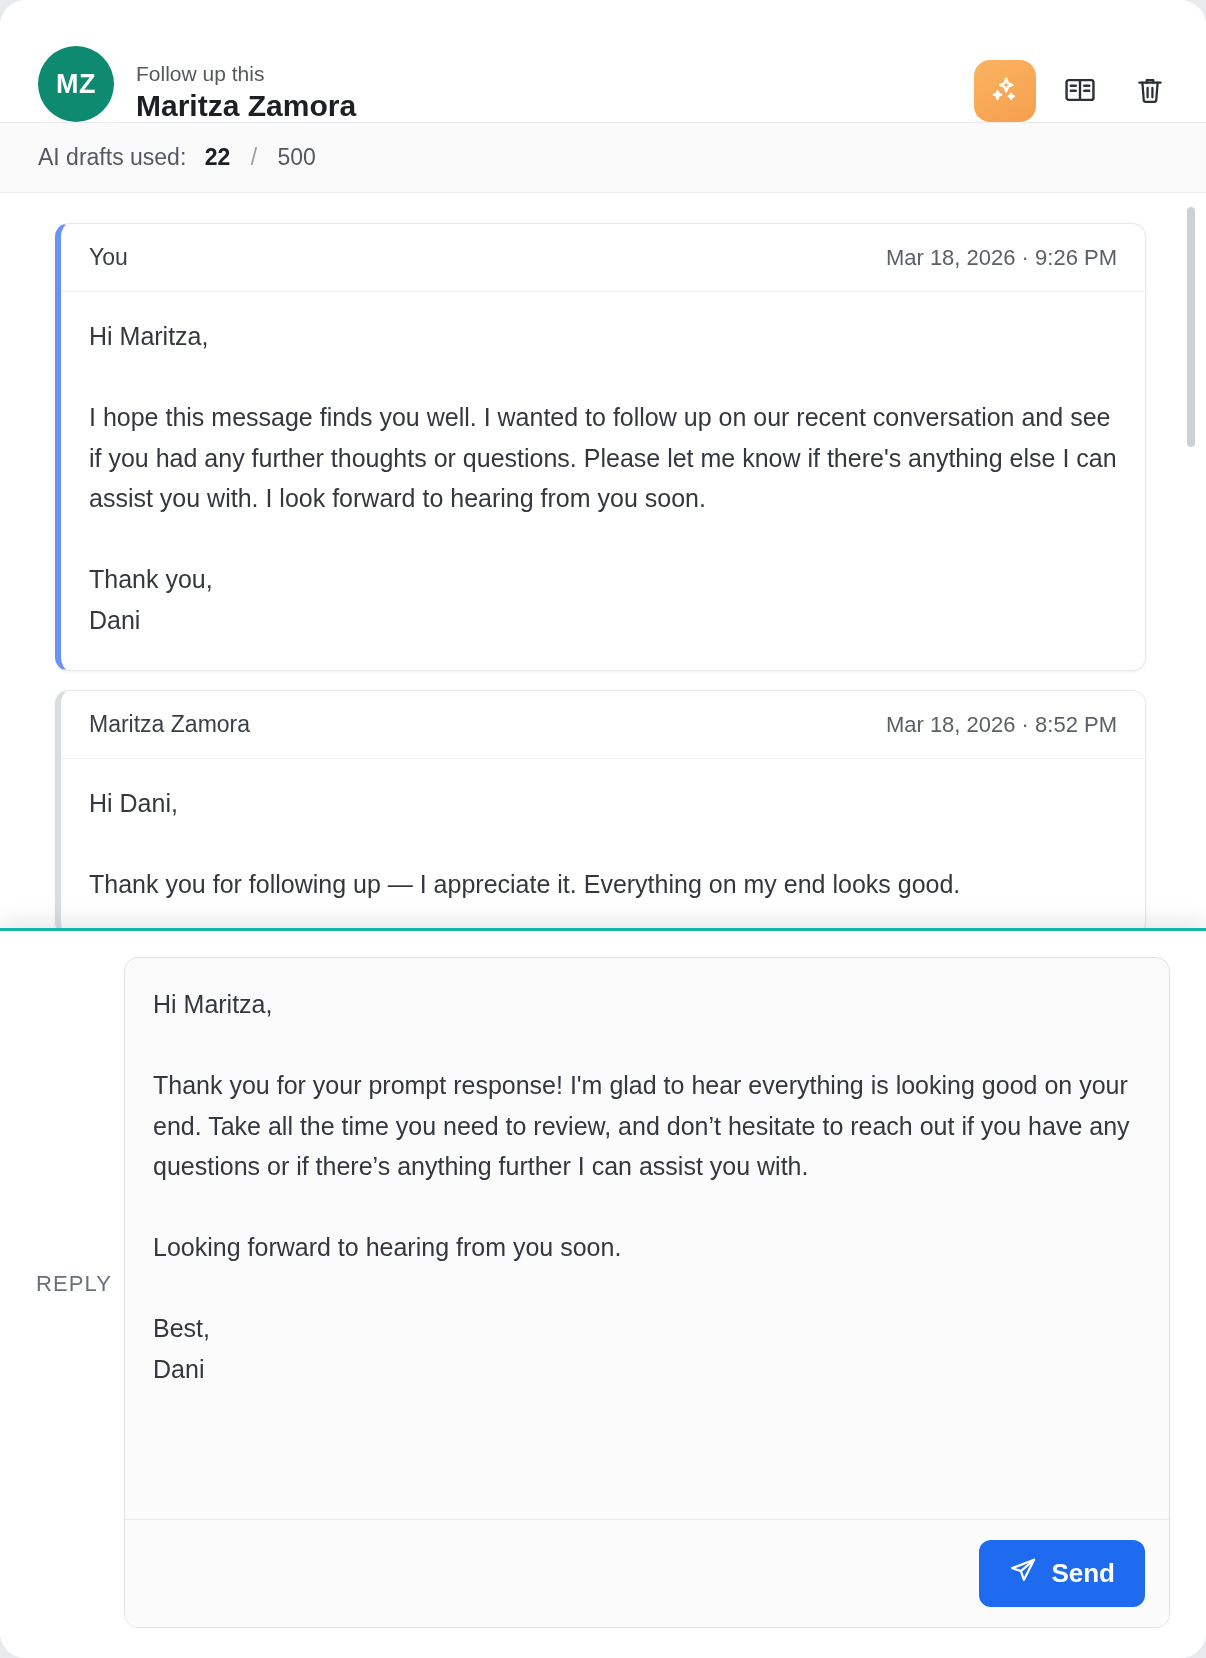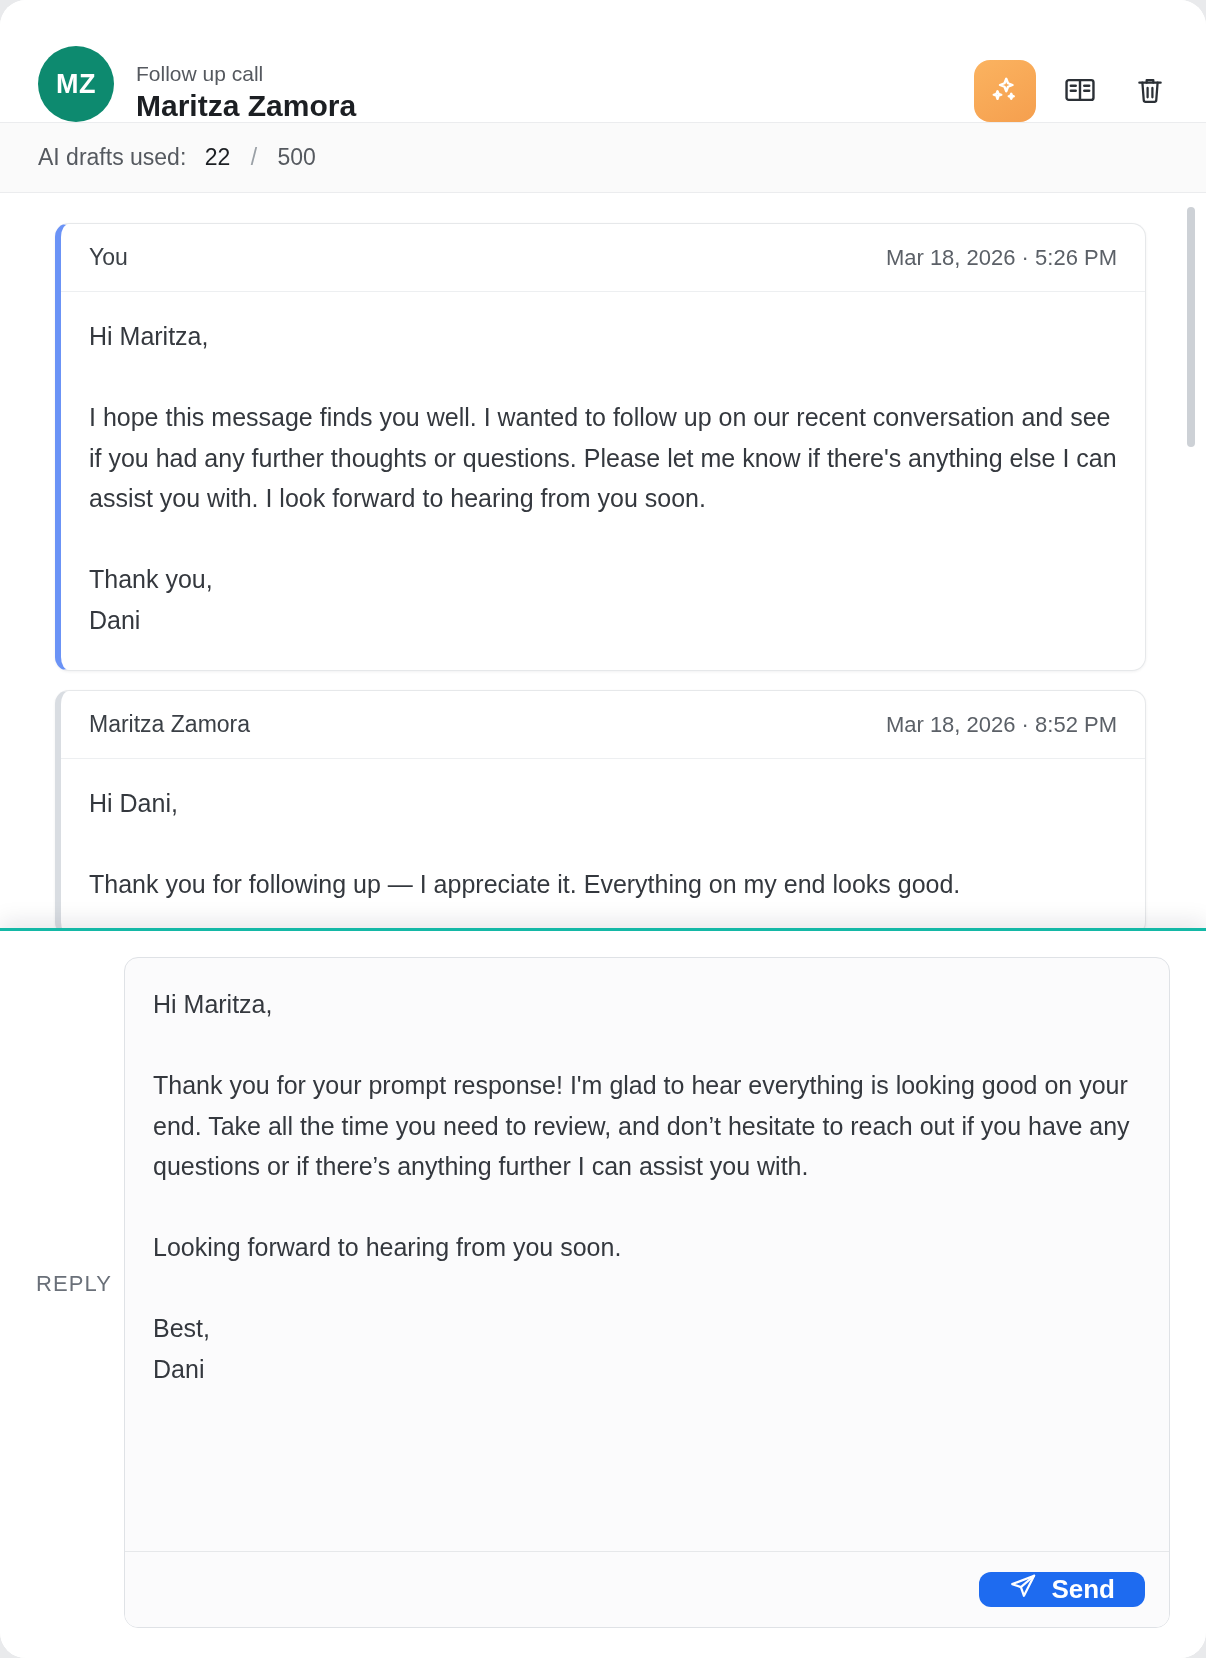--- a/index.html
+++ b/index.html
@@ -97,21 +97,21 @@
     flex: 0 0 70px;
     display: flex;
     align-items: center;
     padding: 0 38px;
     background: #fafafa;
     border-bottom: 1px solid #ebecee;
     font-size: 23px;
     color: #55595f;
     gap: 6px;
   }
-  .quota b { color: #1c1f23; font-weight: 400; }
+  .quota b { color: #1c1f23; font-weight: 700; }
   .quota .sep { color: #9aa0a6; margin: 0 2px; }
 
   
   .thread-wrap {
     position: relative;
     flex: 1 1 auto;
     overflow: hidden;
     background: #ffffff;
   }
   .thread {
@@ -232,36 +232,36 @@
     background: #fbfbfc;
   }
   .send-btn {
     display: inline-flex;
     align-items: center;
     gap: 14px;
     background: #1e6bf0;
     color: #ffffff;
     border: none;
     border-radius: 12px;
-    padding: 0 30px;
+    padding: 16px 30px;
     font-size: 26px;
     font-weight: 600;
     cursor: pointer;
     font-family: "Liberation Sans", sans-serif;
   }
 </style>
 </head>
 <body>
 
 <div class="app">
 
   <div class="header">
     <div class="avatar">MZ</div>
     <div class="header-text">
-      <div class="header-sub">Follow up call</div>
+      <div class="header-sub">Follow up this</div>
       <div class="header-title">Maritza Zamora</div>
     </div>
     <div class="header-actions">
       <button class="btn-ai">
         <span>
           <svg width="30" height="30" viewBox="0 0 24 24" fill="none" stroke="#ffffff" stroke-width="1.9" stroke-linecap="round" stroke-linejoin="round">
             <path d="M13 3l1.4 3.6L18 8l-3.6 1.4L13 13l-1.4-3.6L8 8l3.6-1.4L13 3z"></path>
             <path d="M6 13l.8 2L9 15.8 6.8 16.6 6 19l-.8-2.4L3 15.8 5.2 15 6 13z"></path>
             <path d="M17 15l.6 1.5L19 17l-1.4.6L17 19l-.6-1.4L15 17l1.4-.5L17 15z"></path>
           </svg>
@@ -299,21 +299,21 @@
     <span class="sep">/</span>&nbsp;
     <span>500</span>
   </div>
 
   <div class="thread-wrap">
     <div class="thread">
 
       <div class="msg outgoing">
         <div class="msg-head">
           <div class="msg-from">You</div>
-          <div class="msg-time">Mar 18, 2026 · 5:26 PM</div>
+          <div class="msg-time">Mar 18, 2026 · 9:26 PM</div>
         </div>
         <div class="msg-body">Hi Maritza,
 
 I hope this message finds you well. I wanted to follow up on our recent conversation and see if you had any further thoughts or questions. Please let me know if there's anything else I can assist you with. I look forward to hearing from you soon.
 
 Thank you,
 Dani</div>
       </div>
 
       <div class="msg incoming">

